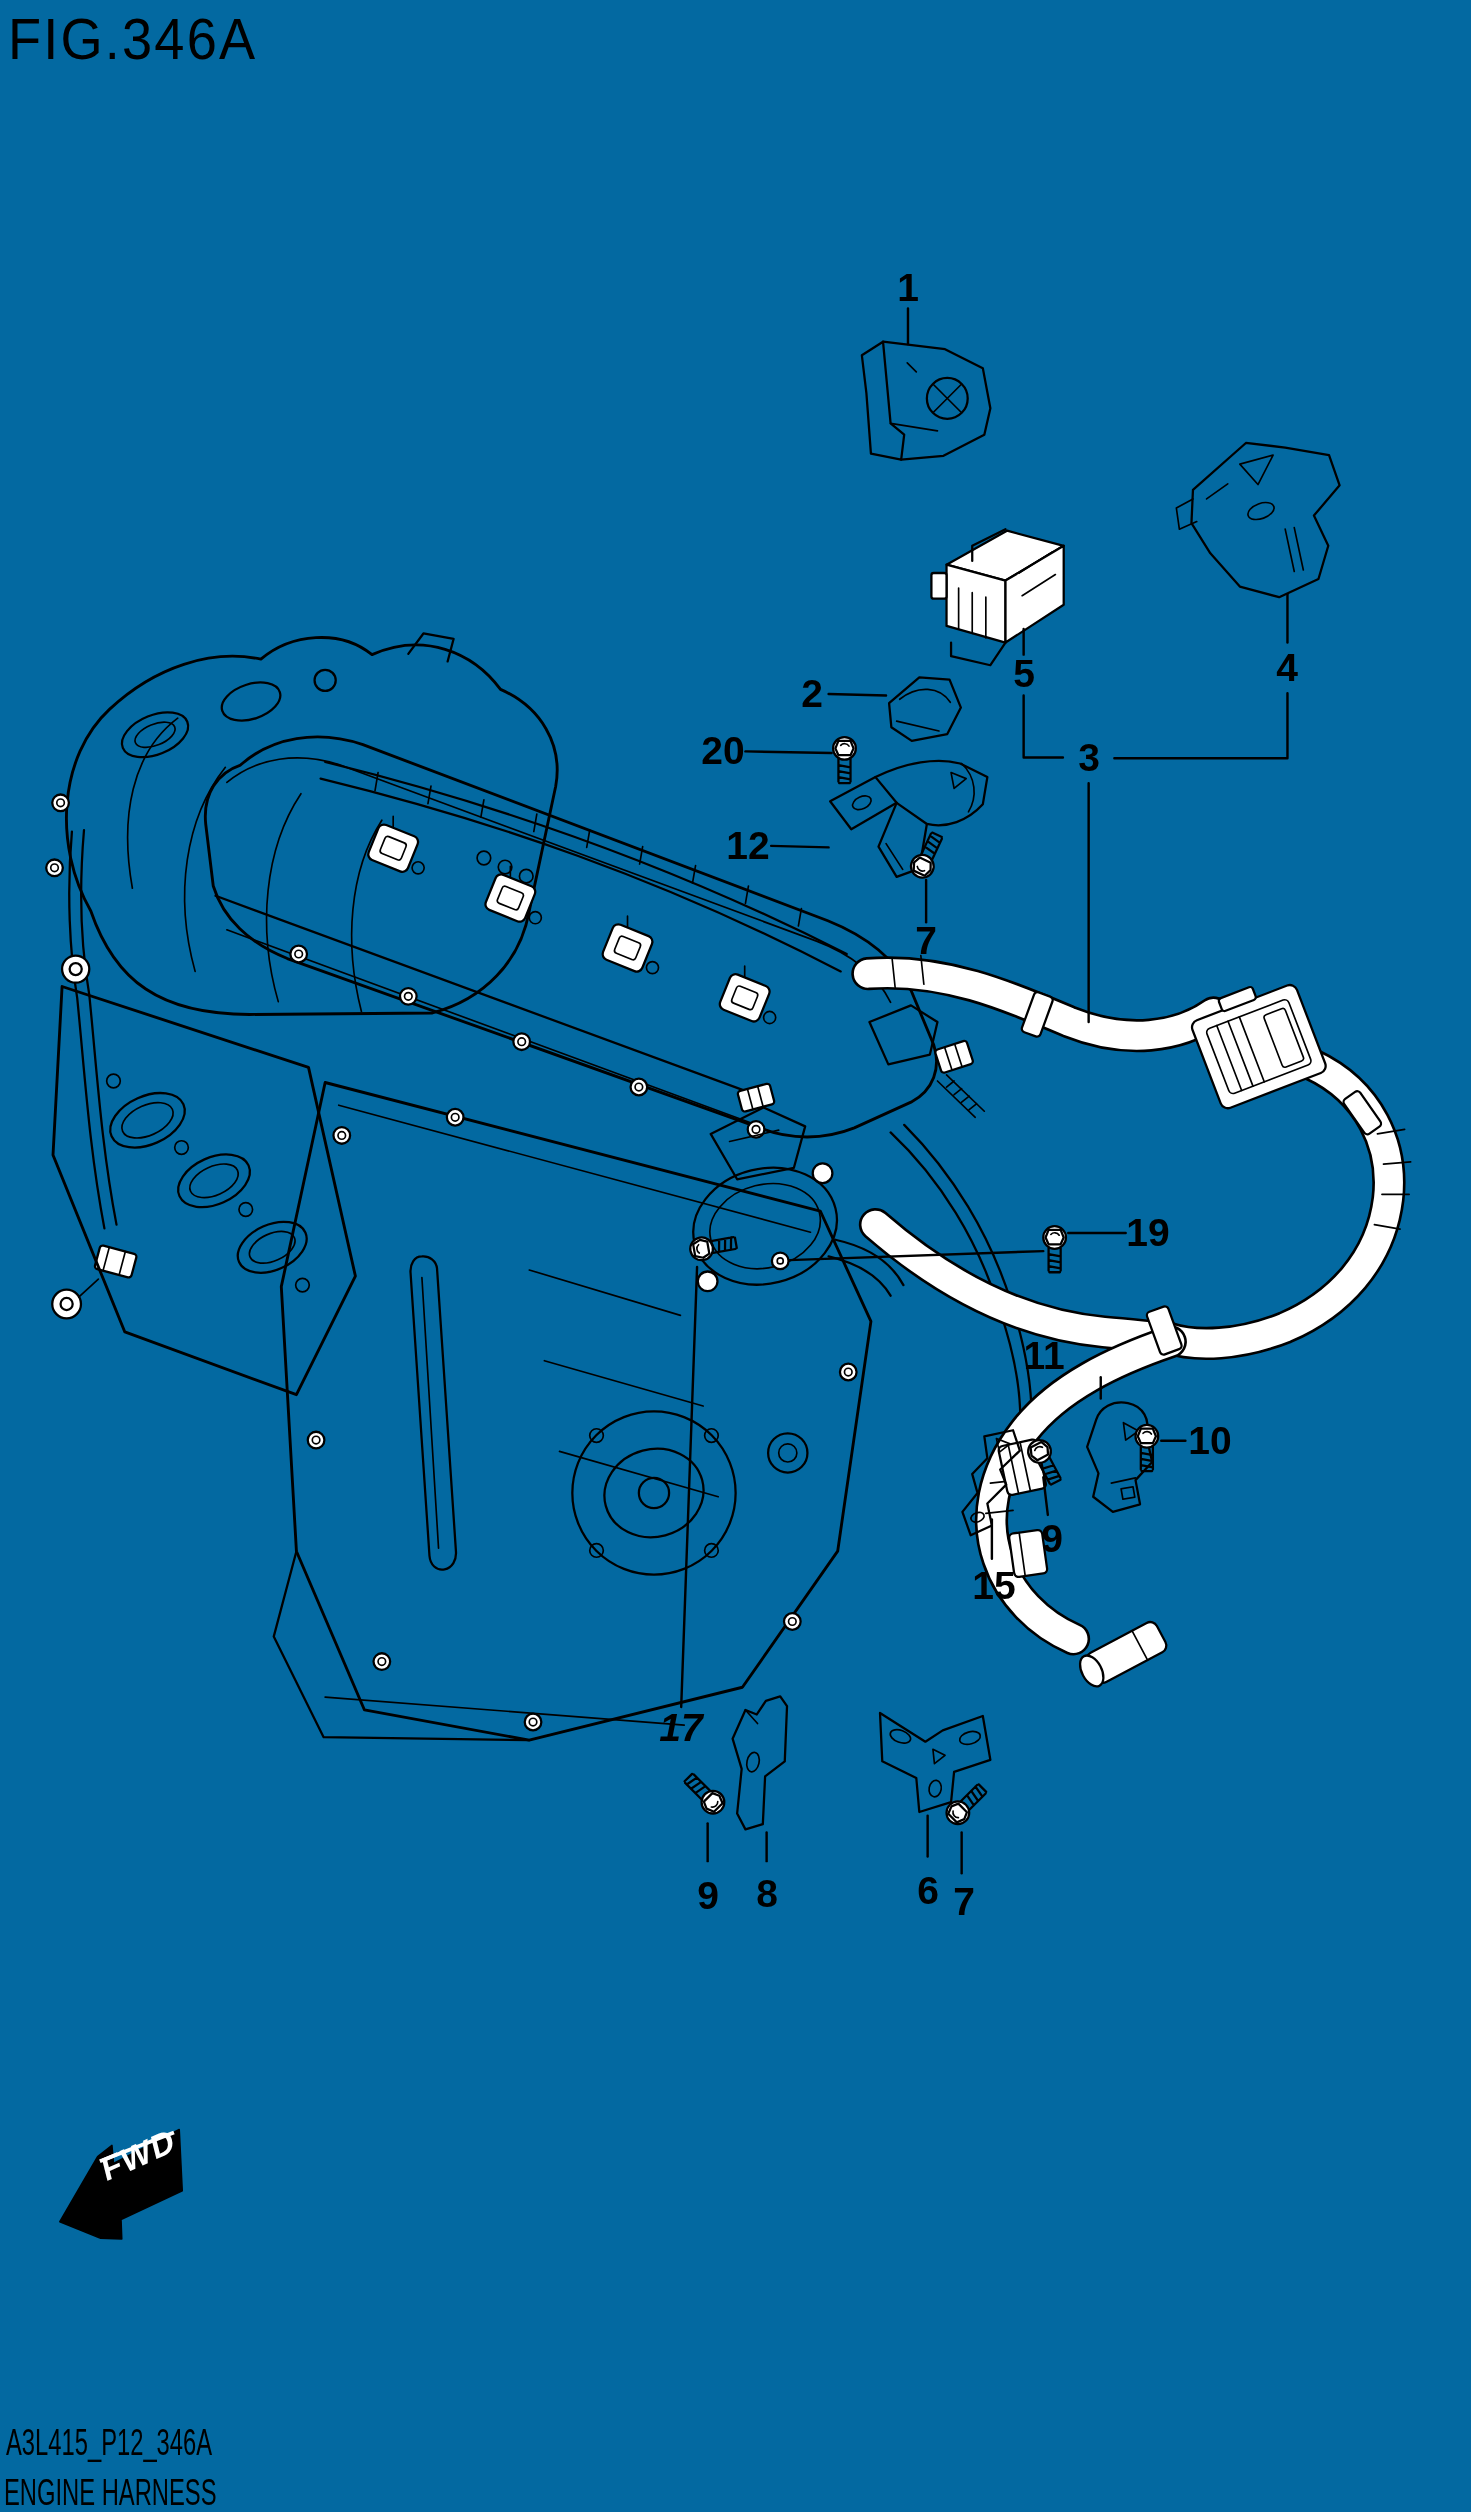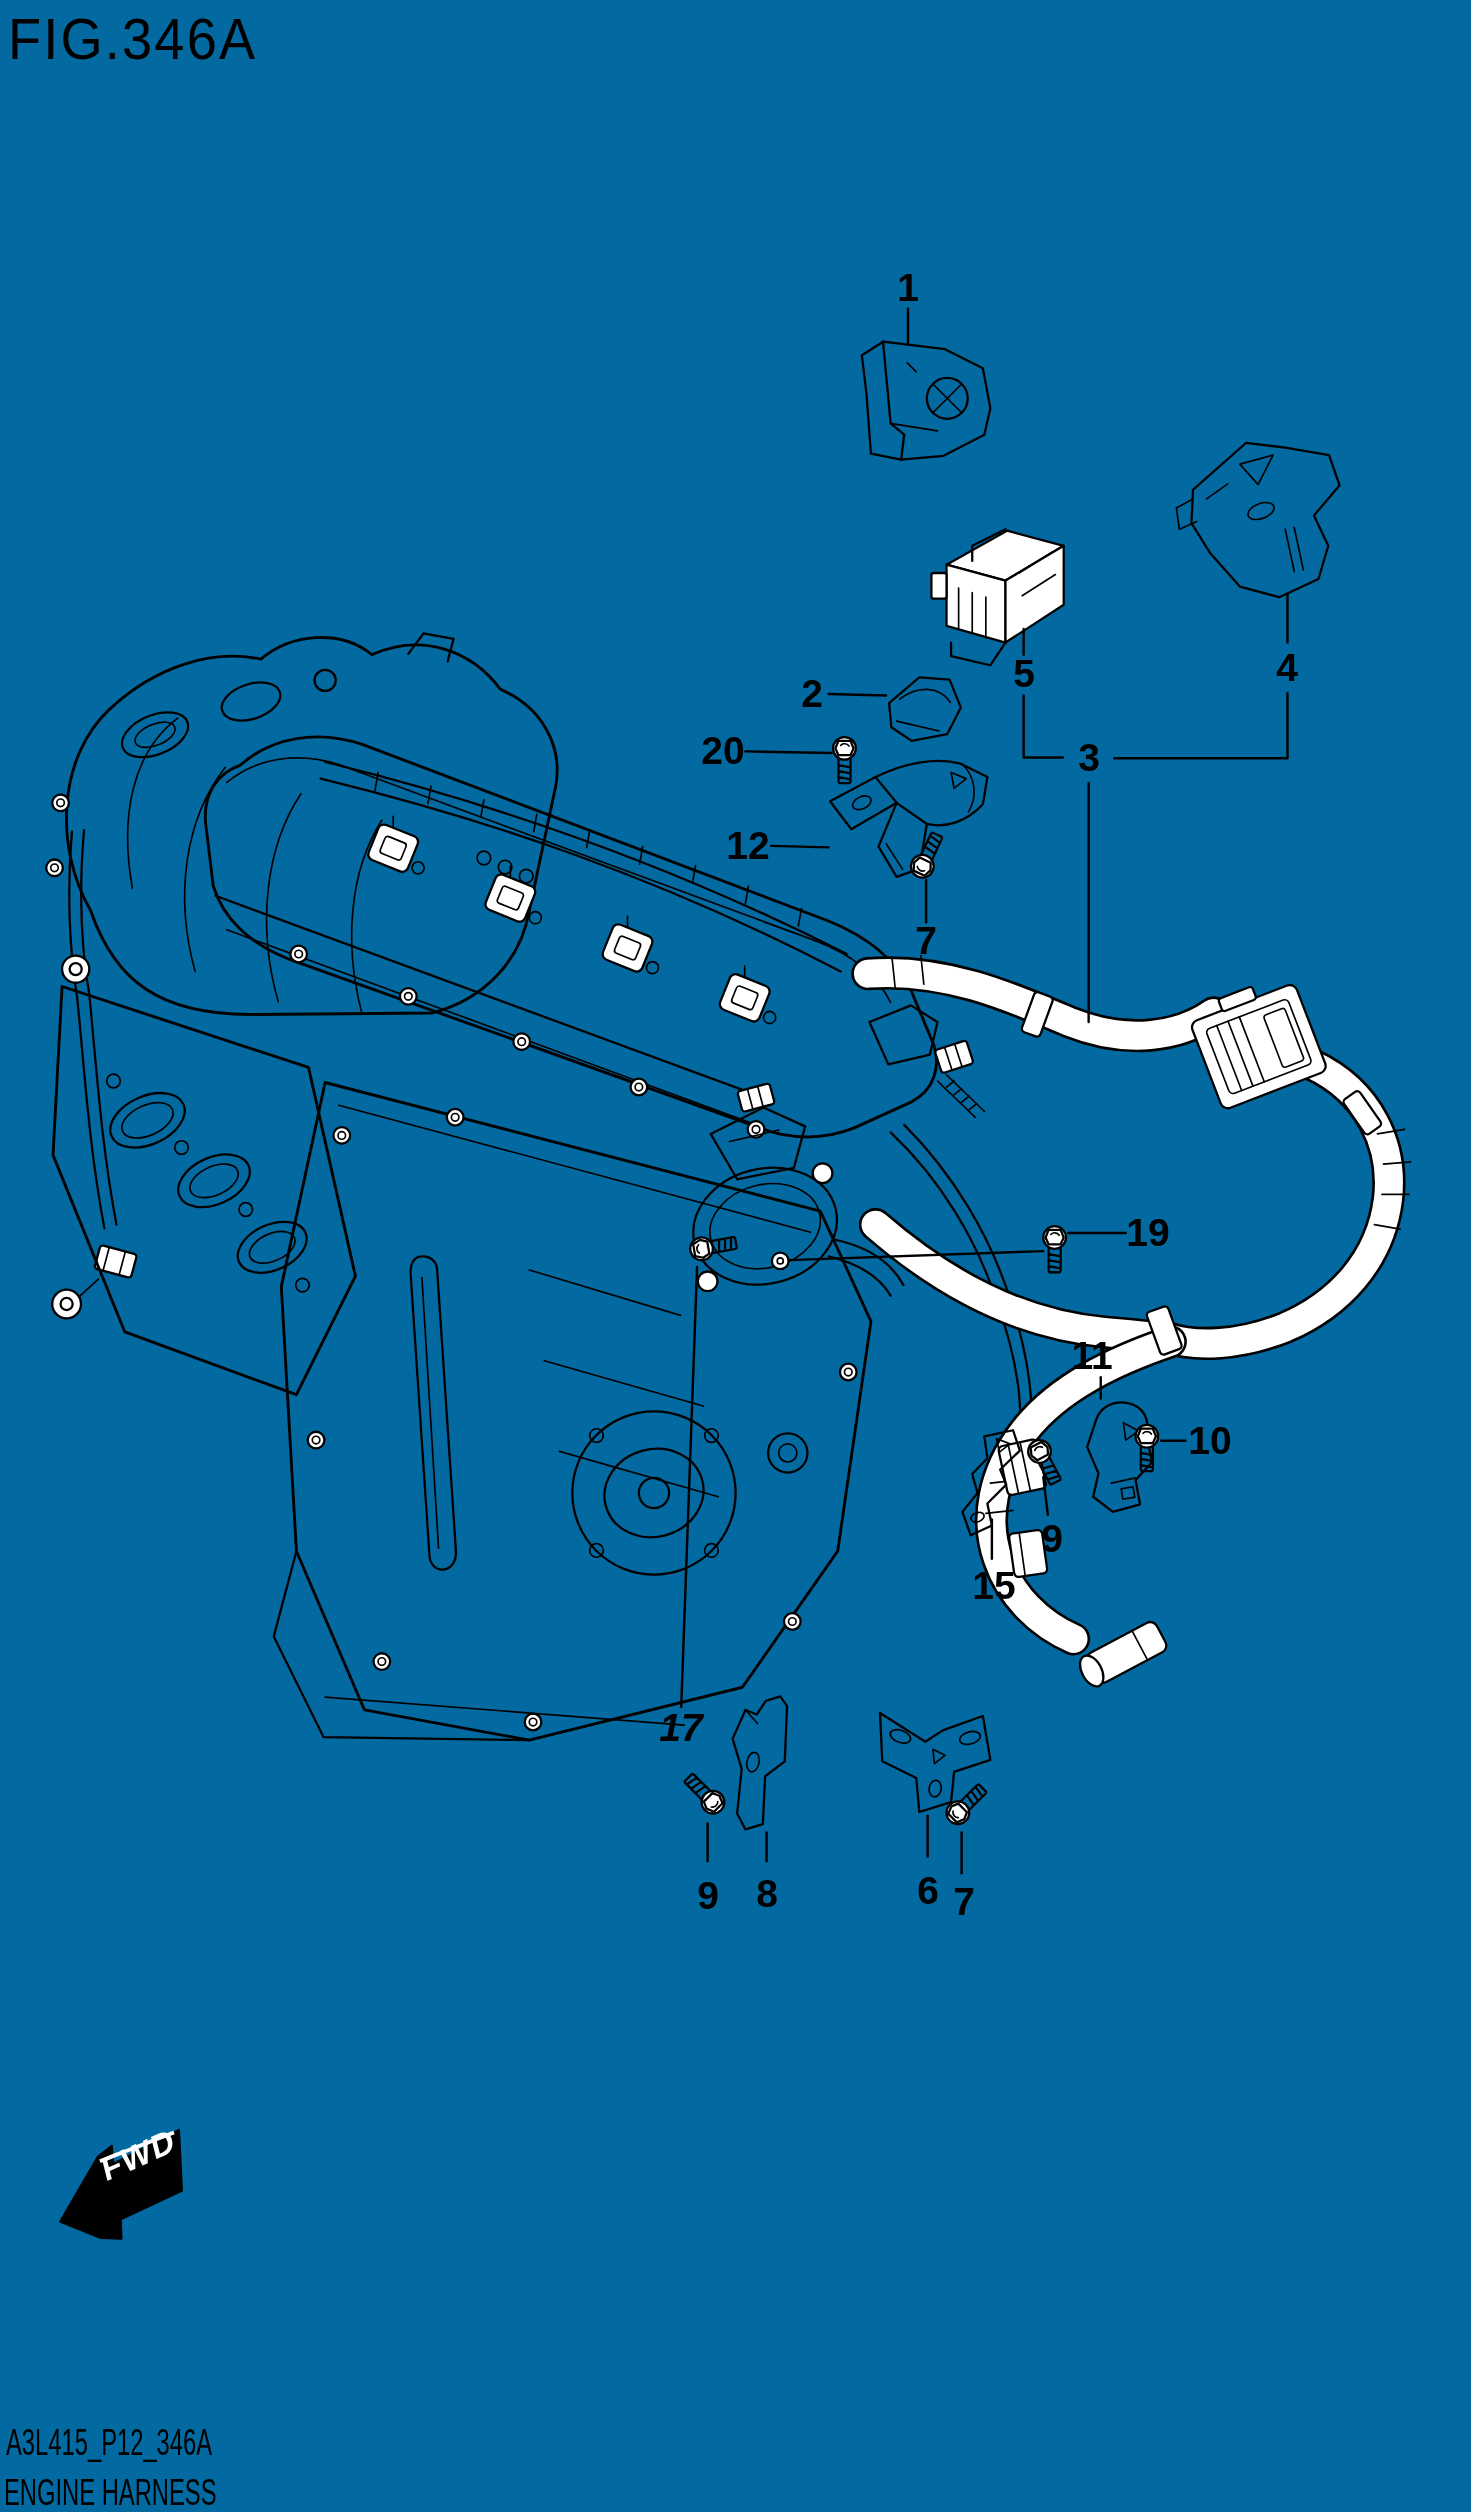--- a/index.html
+++ b/index.html
@@ -375,21 +375,21 @@
       <div class="callout" style="left: 908px; top: 288px;">1</div>
       <div class="callout" style="left: 812px; top: 694px;">2</div>
       <div class="callout" style="left: 1089px; top: 758px;">3</div>
       <div class="callout" style="left: 1287px; top: 668px;">4</div>
       <div class="callout" style="left: 1024px; top: 674px;">5</div>
       <div class="callout" style="left: 928px; top: 1891px;">6</div>
       <div class="callout" style="left: 964px; top: 1902px;">7</div>
       <div class="callout" style="left: 767px; top: 1894px;">8</div>
       <div class="callout" style="left: 708px; top: 1896px;">9</div>
       <div class="callout" style="left: 1210px; top: 1441px;">10</div>
-      <div class="callout" style="left: 1092px; top: 1356px;">11</div>
+      <div class="callout" style="left: 1044px; top: 1356px;">11</div>
       <div class="callout" style="left: 748px; top: 846px;">12</div>
       <div class="callout" style="left: 723px; top: 751px;">20</div>
       <div class="callout" style="left: 926px; top: 941px;">7</div>
       <div class="callout" style="left: 994px; top: 1586px;">15</div>
       <div class="callout" style="left: 1052px; top: 1539px;">9</div>
       <div class="callout" style="left: 681px; top: 1728px; font-style: italic;">17</div>
       <div class="callout" style="left: 1148px; top: 1233px;">19</div>
     </div>
 
   <div class="fwd-label">FWD</div>

